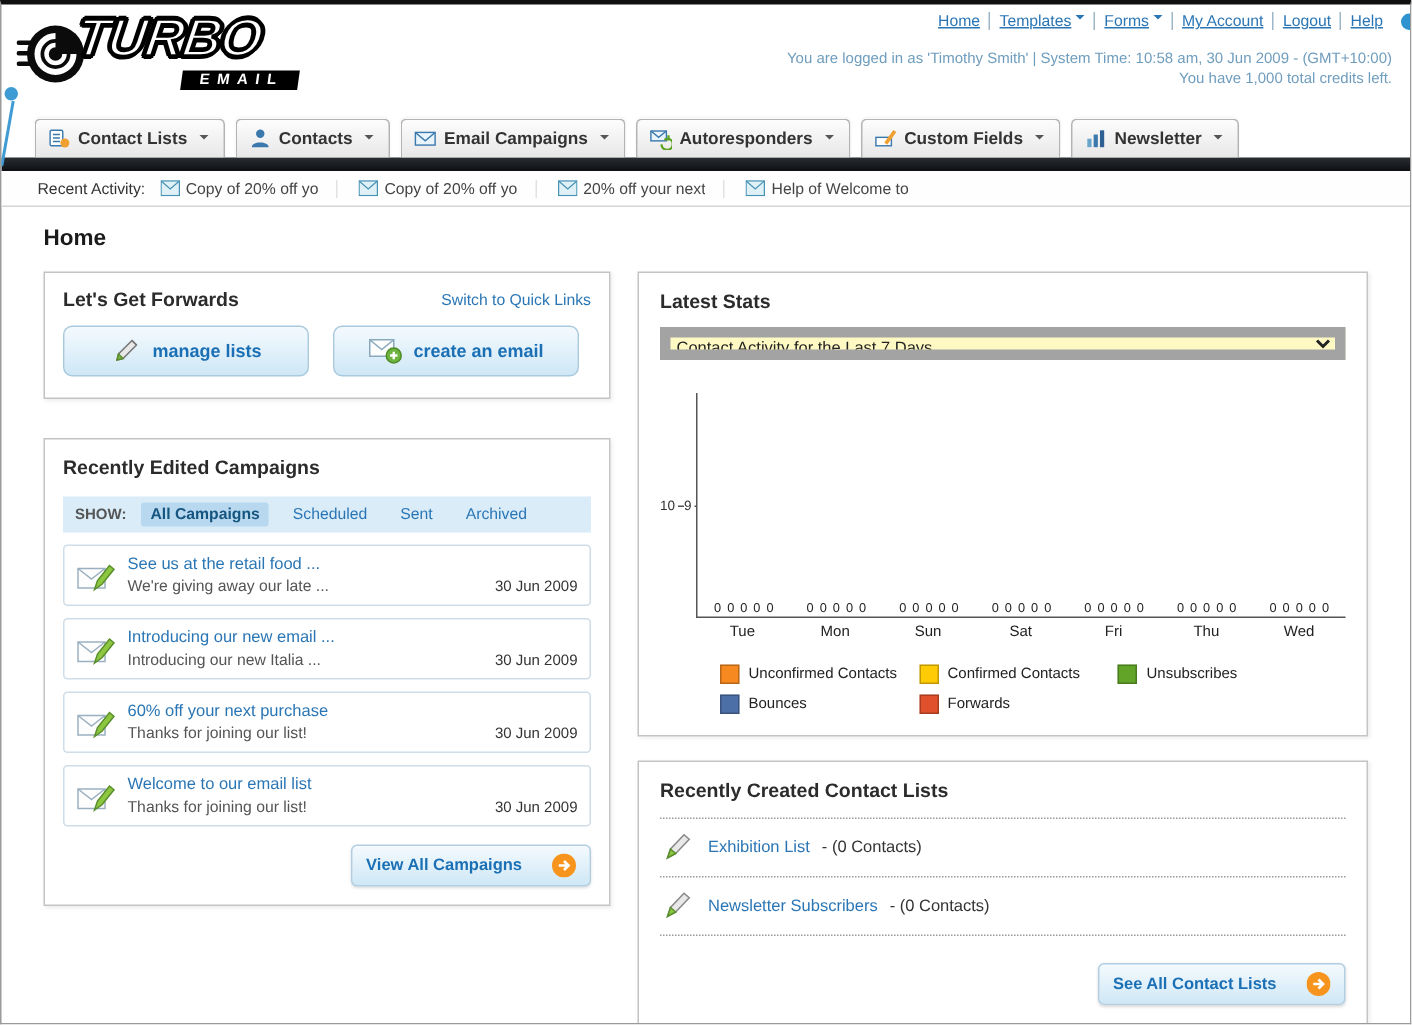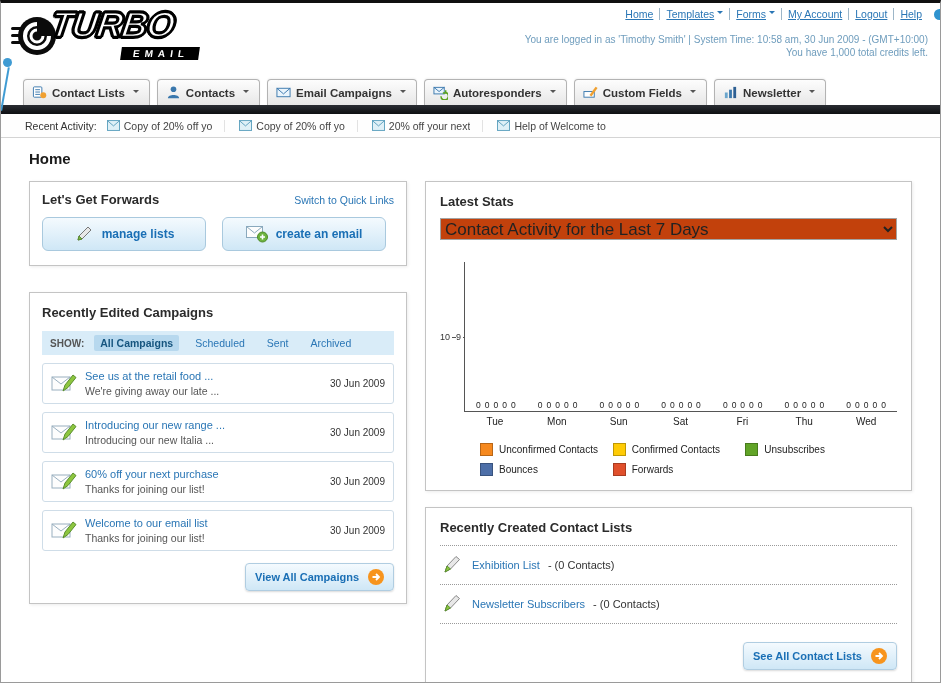--- a/index.html
+++ b/index.html
@@ -52,31 +52,31 @@
   .link { color:#2a76b5; font-size:10.5px; text-decoration:none; cursor:pointer; }
   .gs-buttons { display:flex; gap:16px; }
   .big-btn { display:flex; align-items:center; gap:8px; width:164px; height:34px; justify-content:center; background:linear-gradient(#f4fafe,#cfe7f6); border:1px solid #a9c9de; border-radius:6px; font-size:12px; font-weight:bold; color:#1a6fb5; cursor:pointer; }
 
   
   .camp-panel { margin-top:26px; padding:10px 12px 12px; }
   .filterbar { display:flex; align-items:center; gap:10px; background:#d9ecf8; margin-top:10px; padding:4px 8px; font-size:10.5px; }
   .show-label { font-weight:bold; color:#555; font-size:10px; }
   .filter { color:#2a76b5; cursor:pointer; padding:2px 6px; }
   .filter.active { background:#b7d8ee; color:#16557f; font-weight:bold; border-radius:2px; }
-  .camp-item { display:flex; align-items:center; gap:8px; border:1px solid #cfdde8; border-radius:3px; padding:6px 8px; margin-top:8px; }
+  .camp-item { display:flex; align-items:flex-end; gap:8px; border:1px solid #cfdde8; border-radius:3px; padding:6px 8px; margin-top:8px; }
   .ci-text { flex:1; }
   .ci-title { font-size:11px; color:#2a76b5; text-decoration:none; cursor:pointer; display:block; }
   .ci-sub { font-size:10.5px; color:#555; margin-top:3px; }
   .ci-date { font-size:10px; color:#333; white-space:nowrap; }
   .panel-btn-row { display:flex; justify-content:flex-end; margin-top:12px; }
-  .small-btn { display:flex; align-items:center; gap:9px; background:linear-gradient(#f4fafe,#cfe7f6); border:1px solid #b0cde1; border-radius:4px; padding:5px 9px; font-size:11px; font-weight:bold; color:#1a6fb5; cursor:pointer; box-shadow:0 1px 2px rgba(0,0,0,0.15); }
+  .small-btn { display:flex; align-items:center; gap:20px; background:linear-gradient(#f4fafe,#cfe7f6); border:1px solid #b0cde1; border-radius:4px; padding:5px 9px; font-size:11px; font-weight:bold; color:#1a6fb5; cursor:pointer; box-shadow:0 1px 2px rgba(0,0,0,0.15); }
 
   
   .stats-panel { margin-top:6px; padding:10px 14px 14px; }
-  .stats-select { width:100%; margin-top:8px; height:22px; font-size:17px; font-family:"Liberation Sans",sans-serif; color:#222; border:1px solid #a3a3a3; background:#c2410c; }
+  .stats-select { width:100%; margin-top:8px; height:22px; font-size:11px; font-family:"Liberation Sans",sans-serif; color:#222; border:7px solid #a3a3a3; background:#fef9c3; }
   .chart { margin-top:22px; }
   .chart-body { display:flex; }
   .y-axis { width:24px; display:flex; flex-direction:row; justify-content:space-between; height:150px; font-size:9px; color:#333; text-align:right; }
   .ytick { display:flex; justify-content:flex-end; align-items:center; line-height:9px; }
   .ytick::after { content:""; display:inline-block; width:4px; height:1px; background:#555; margin-left:2px; }
   .plot { flex:1; height:150px; border-left:1px solid #555; border-bottom:1px solid #555; position:relative; background:#fff; }
   .zero-row { position:absolute; left:0; right:0; bottom:1px; display:flex; }
   .zgroup { flex:1; display:flex; justify-content:center; gap:4px; font-size:8.5px; color:#222; }
   .x-axis { display:flex; margin-left:24px; margin-top:4px; }
   .xlabel { flex:1; text-align:center; font-size:10px; color:#222; }
@@ -275,21 +275,21 @@
           <span class="ci-date">30 Jun 2009</span>
         </div>
 
         <div class="camp-item">
           <svg width="26" height="22" viewBox="0 0 26 22">
               <rect x="1" y="4" width="18" height="13" fill="#fdfdfd" stroke="#9ab0c0"></rect>
               <path d="M1 4 L10 11 L19 4" fill="none" stroke="#9ab0c0"></path>
               <path d="M12 18 L14 12 L22 2 L25 4.5 L17 14.5 Z" fill="#8dc63f" stroke="#5a8f2e"></path>
             </svg>
           <div class="ci-text">
-            <a class="ci-title">Introducing our new range ...</a>
+            <a class="ci-title">Introducing our new email ...</a>
             <div class="ci-sub">Introducing our new Italia ...</div>
           </div>
           <span class="ci-date">30 Jun 2009</span>
         </div>
 
         <div class="camp-item">
           <svg width="26" height="22" viewBox="0 0 26 22">
               <rect x="1" y="4" width="18" height="13" fill="#fdfdfd" stroke="#9ab0c0"></rect>
               <path d="M1 4 L10 11 L19 4" fill="none" stroke="#9ab0c0"></path>
               <path d="M12 18 L14 12 L22 2 L25 4.5 L17 14.5 Z" fill="#8dc63f" stroke="#5a8f2e"></path>

